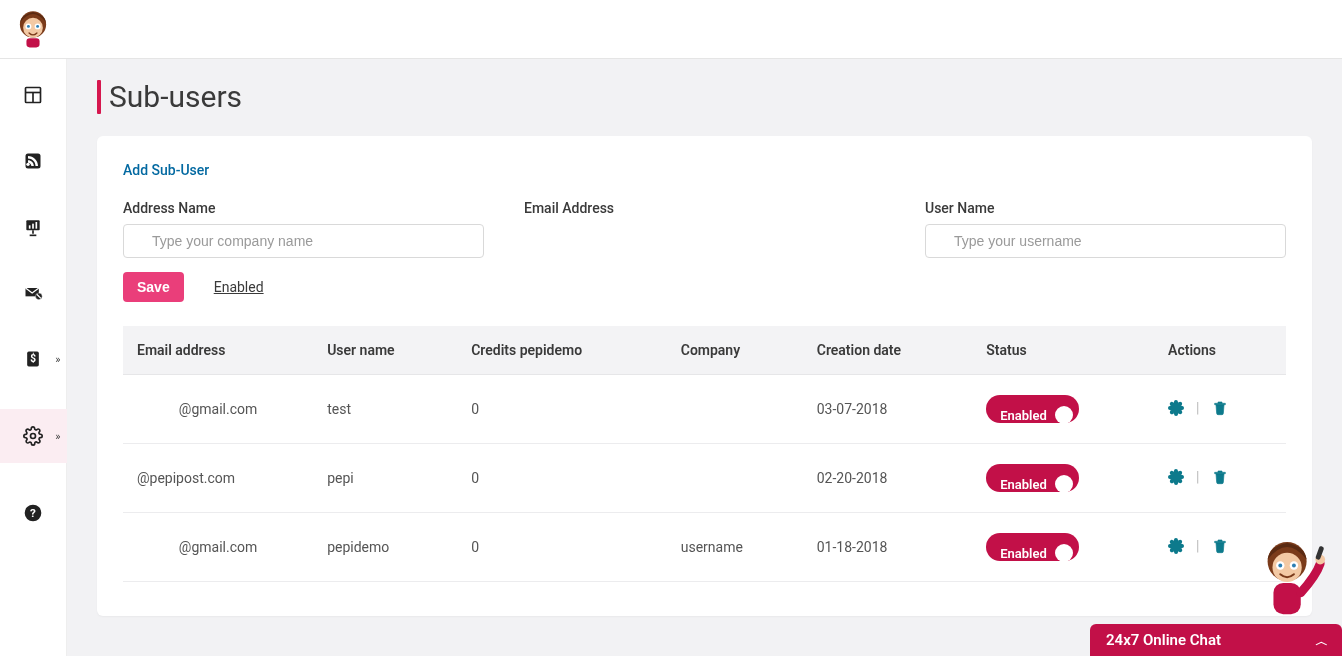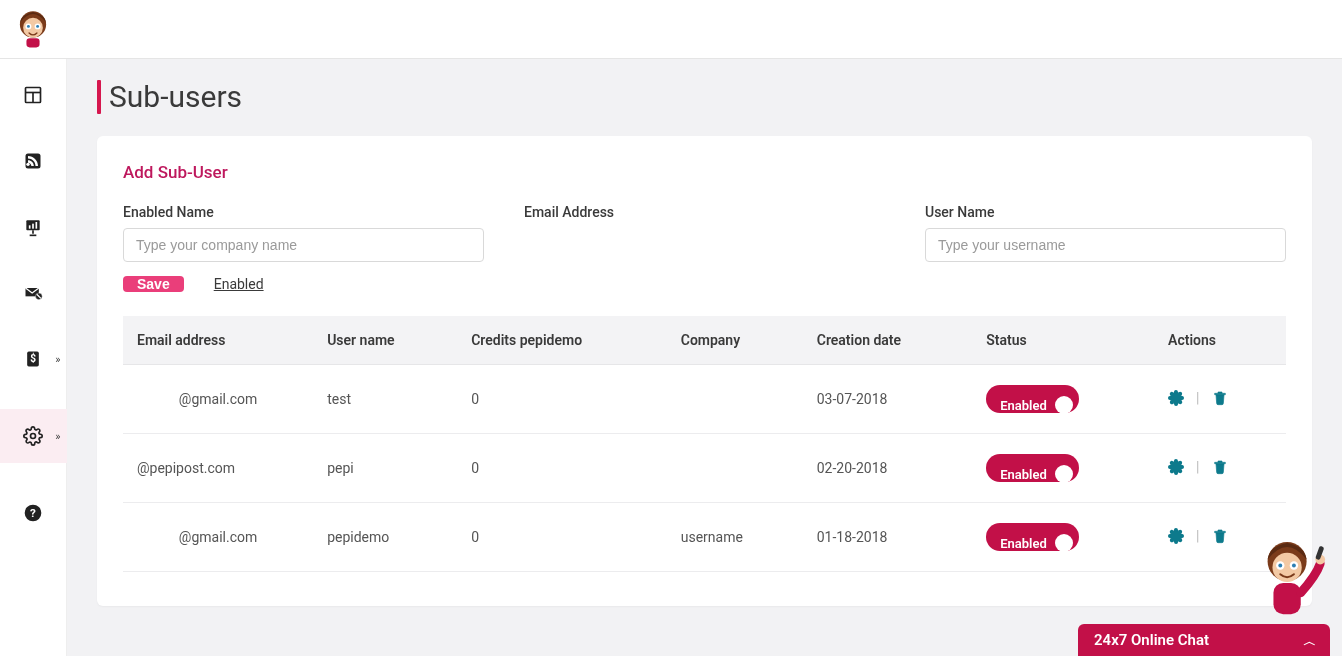--- a/index.html
+++ b/index.html
@@ -86,56 +86,56 @@
     color: #3a3a3a;
   }
 
   .panel {
     background: #fff;
     border-radius: 6px;
     padding: 26px 26px 34px 26px;
     box-shadow: 0 1px 2px rgba(0,0,0,0.04);
   }
   .panel-heading {
-    font-size: 17px;
+    font-size: 14px;
     font-weight: 500;
-    color: #be185d;
+    color: #0369a1;
     margin-bottom: 22px;
   }
 
   .form-row {
     display: flex;
     gap: 40px;
     margin-bottom: 14px;
   }
   .form-group { flex: 1; display: flex; flex-direction: column; }
   .form-label { font-size: 14px; font-weight: 500; margin-bottom: 8px; color: #3a3a3a; }
   .form-input {
     height: 34px;
     border: 1px solid #d9d9d9;
     border-radius: 4px;
-    padding: 0 12px;
+    padding: 0 28px;
     font-size: 14px;
     color: #555;
     outline: none;
   }
   .form-input::placeholder { color: #9a9a9a; }
 
   .form-actions {
     display: flex;
     align-items: center;
     gap: 30px;
     margin-bottom: 24px;
   }
   .btn-save {
     background: #ea3e7a;
     color: #fff;
     border: none;
     border-radius: 4px;
-    padding: 0 14px;
+    padding: 7px 14px;
     font-size: 14px;
     font-weight: 600;
     cursor: pointer;
   }
   .link-cancel {
     color: #3a3a3a;
     text-decoration: underline;
     font-size: 14px;
     cursor: pointer;
   }
@@ -180,21 +180,21 @@
   }
 
   .row-actions { display: inline-flex; align-items: center; gap: 12px; }
   .action-icon { color: #0d7a8c; cursor: pointer; display:inline-flex; }
   .action-icon svg { width: 16px; height: 16px; stroke: #0d7a8c; fill: #0d7a8c; }
   .action-sep { color: #bbb; }
 
   
   .chat-widget {
     position: fixed;
-    right: 12px;
+    right: 0;
     bottom: 0;
     width: 252px;
     height: 32px;
     background: #c21048;
     color: #fff;
     display: flex;
     align-items: center;
     justify-content: space-between;
     padding: 0 16px;
     font-weight: 600;
@@ -307,21 +307,21 @@
       <div class="title-bar"></div>
       <h1 class="page-title">Sub-users</h1>
     </div>
 
     <div class="panel">
 
       <div class="panel-heading">Add Sub-User</div>
 
       <div class="form-row">
         <div class="form-group">
-          <label class="form-label">Enabled Name</label>
+          <label class="form-label">Address Name</label>
           <input class="form-input" type="text" placeholder="Type your company name" style="">
         </div>
         <div class="form-group">
           <label class="form-label">Email Address</label>
         </div>
         <div class="form-group">
           <label class="form-label">User Name</label>
           <input class="form-input" type="text" placeholder="Type your username" style="">
         </div>
       </div>

